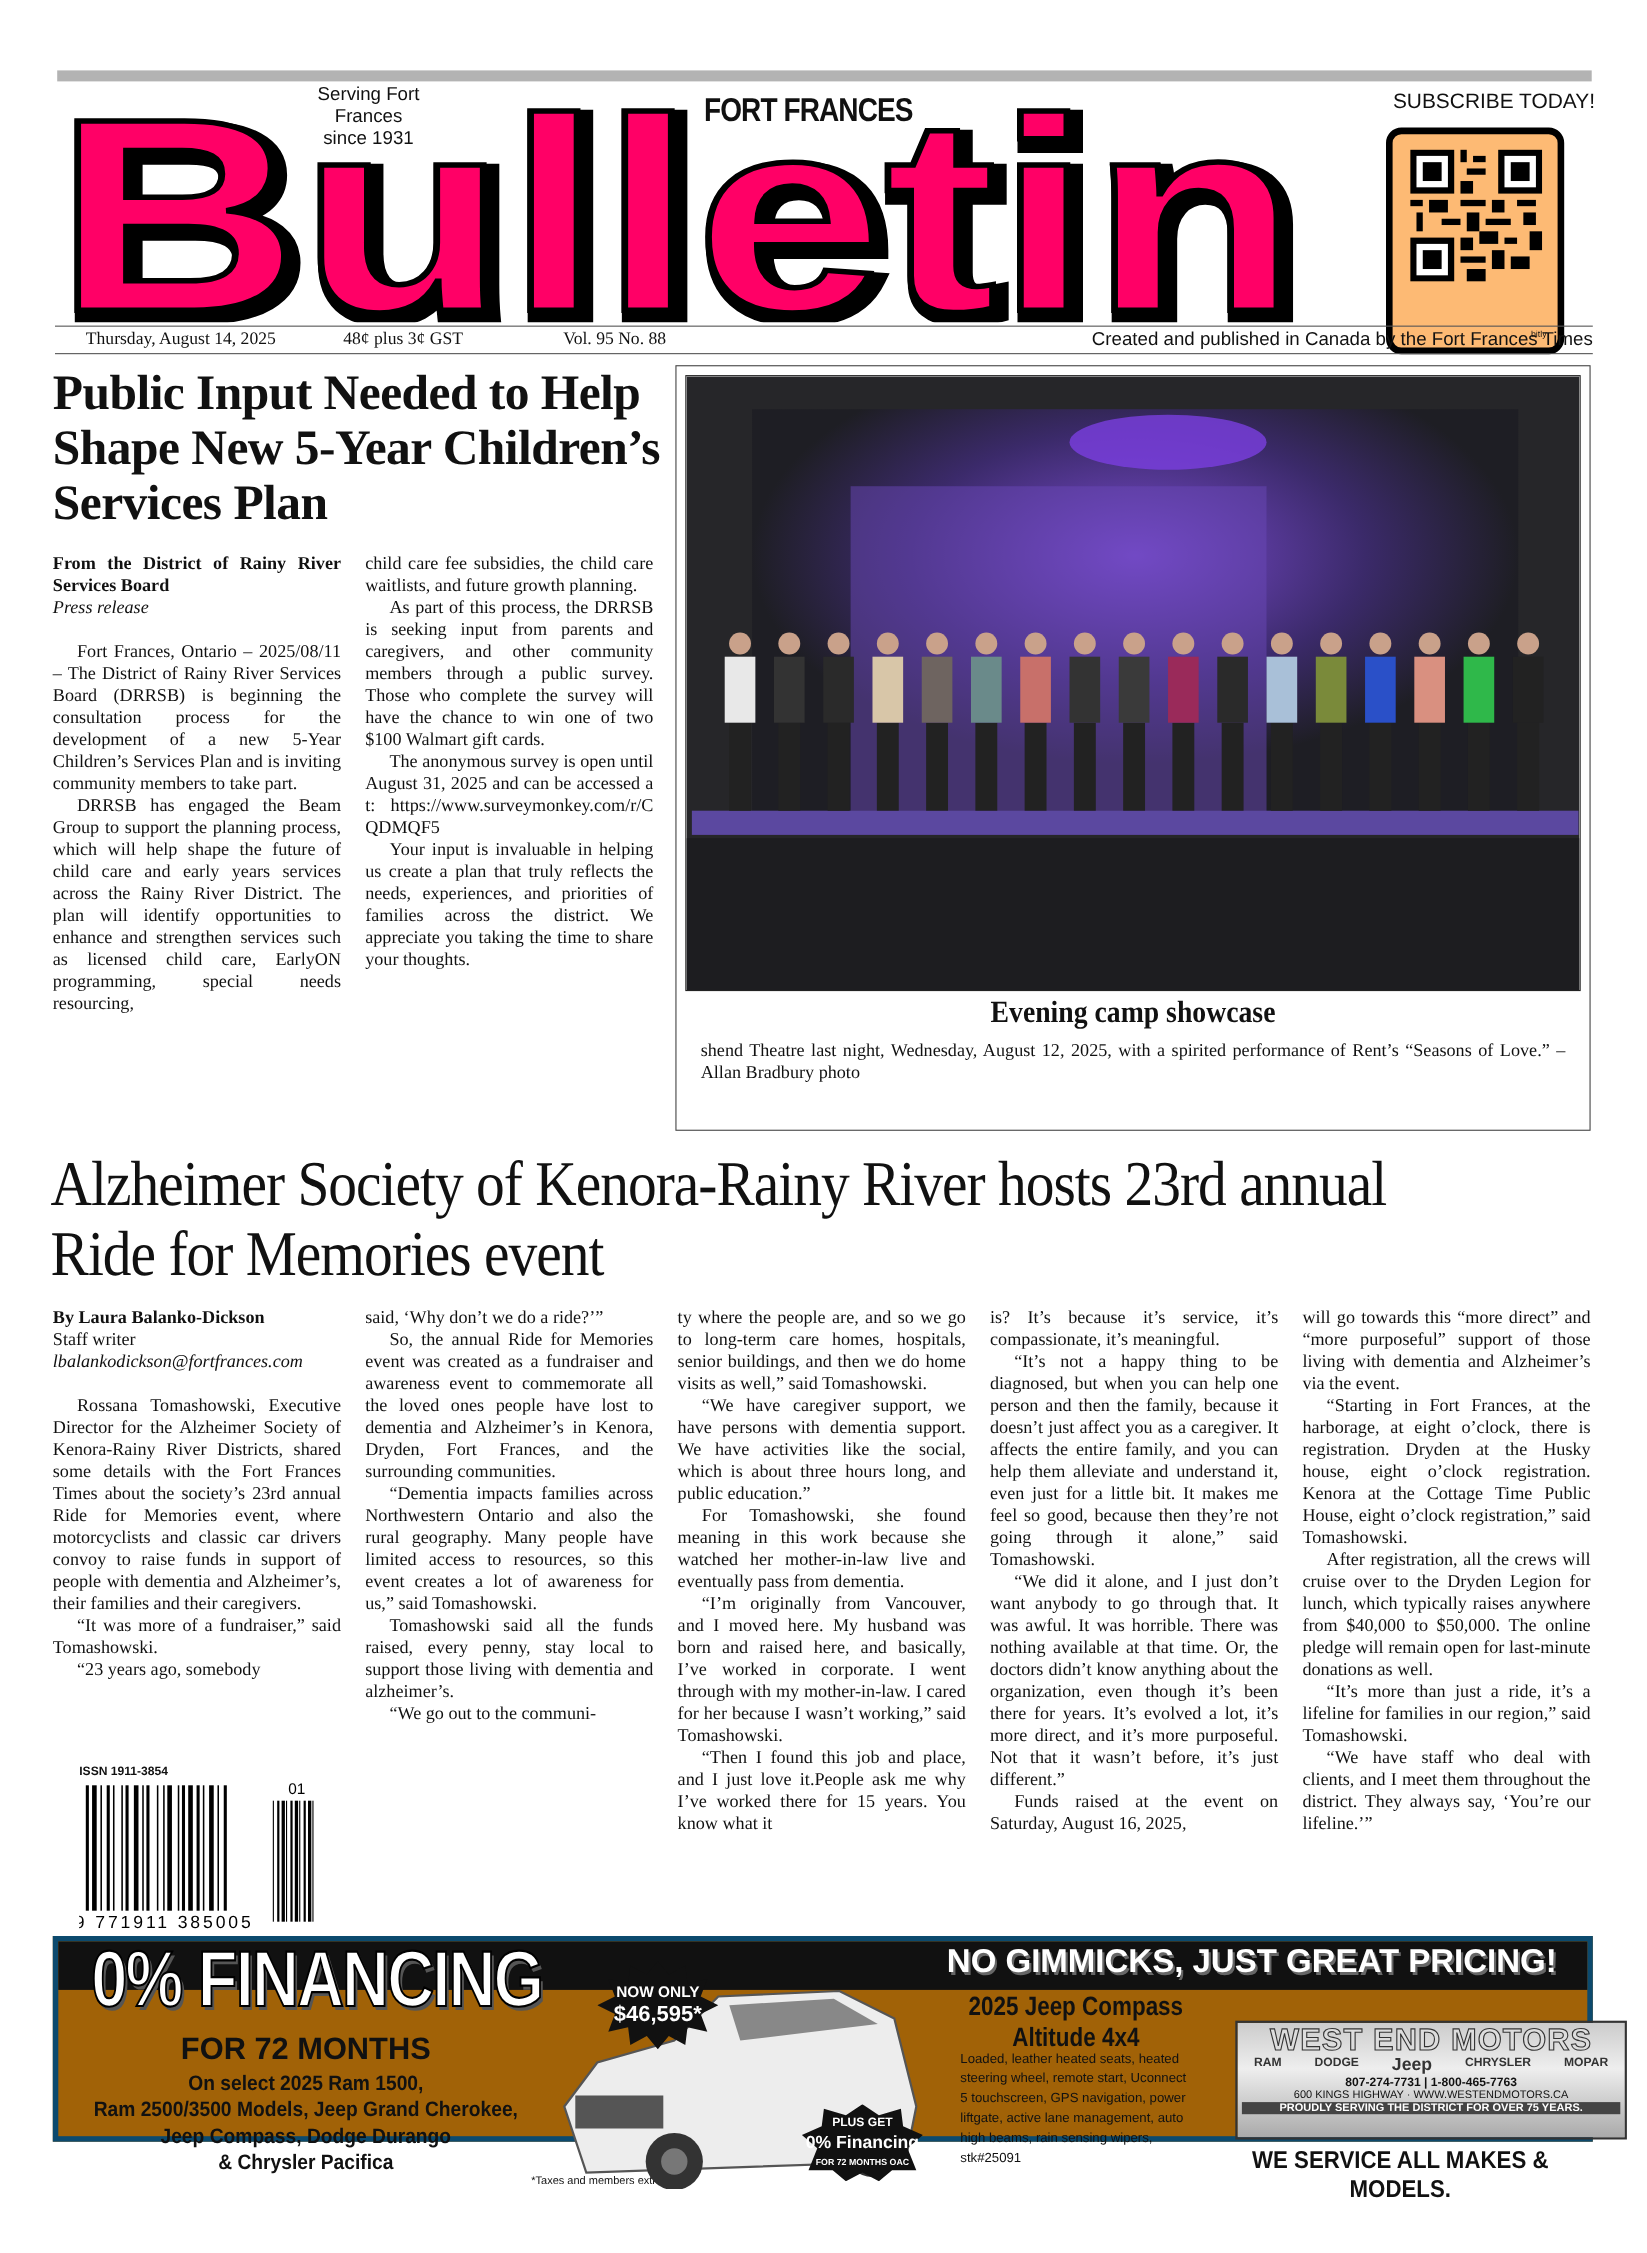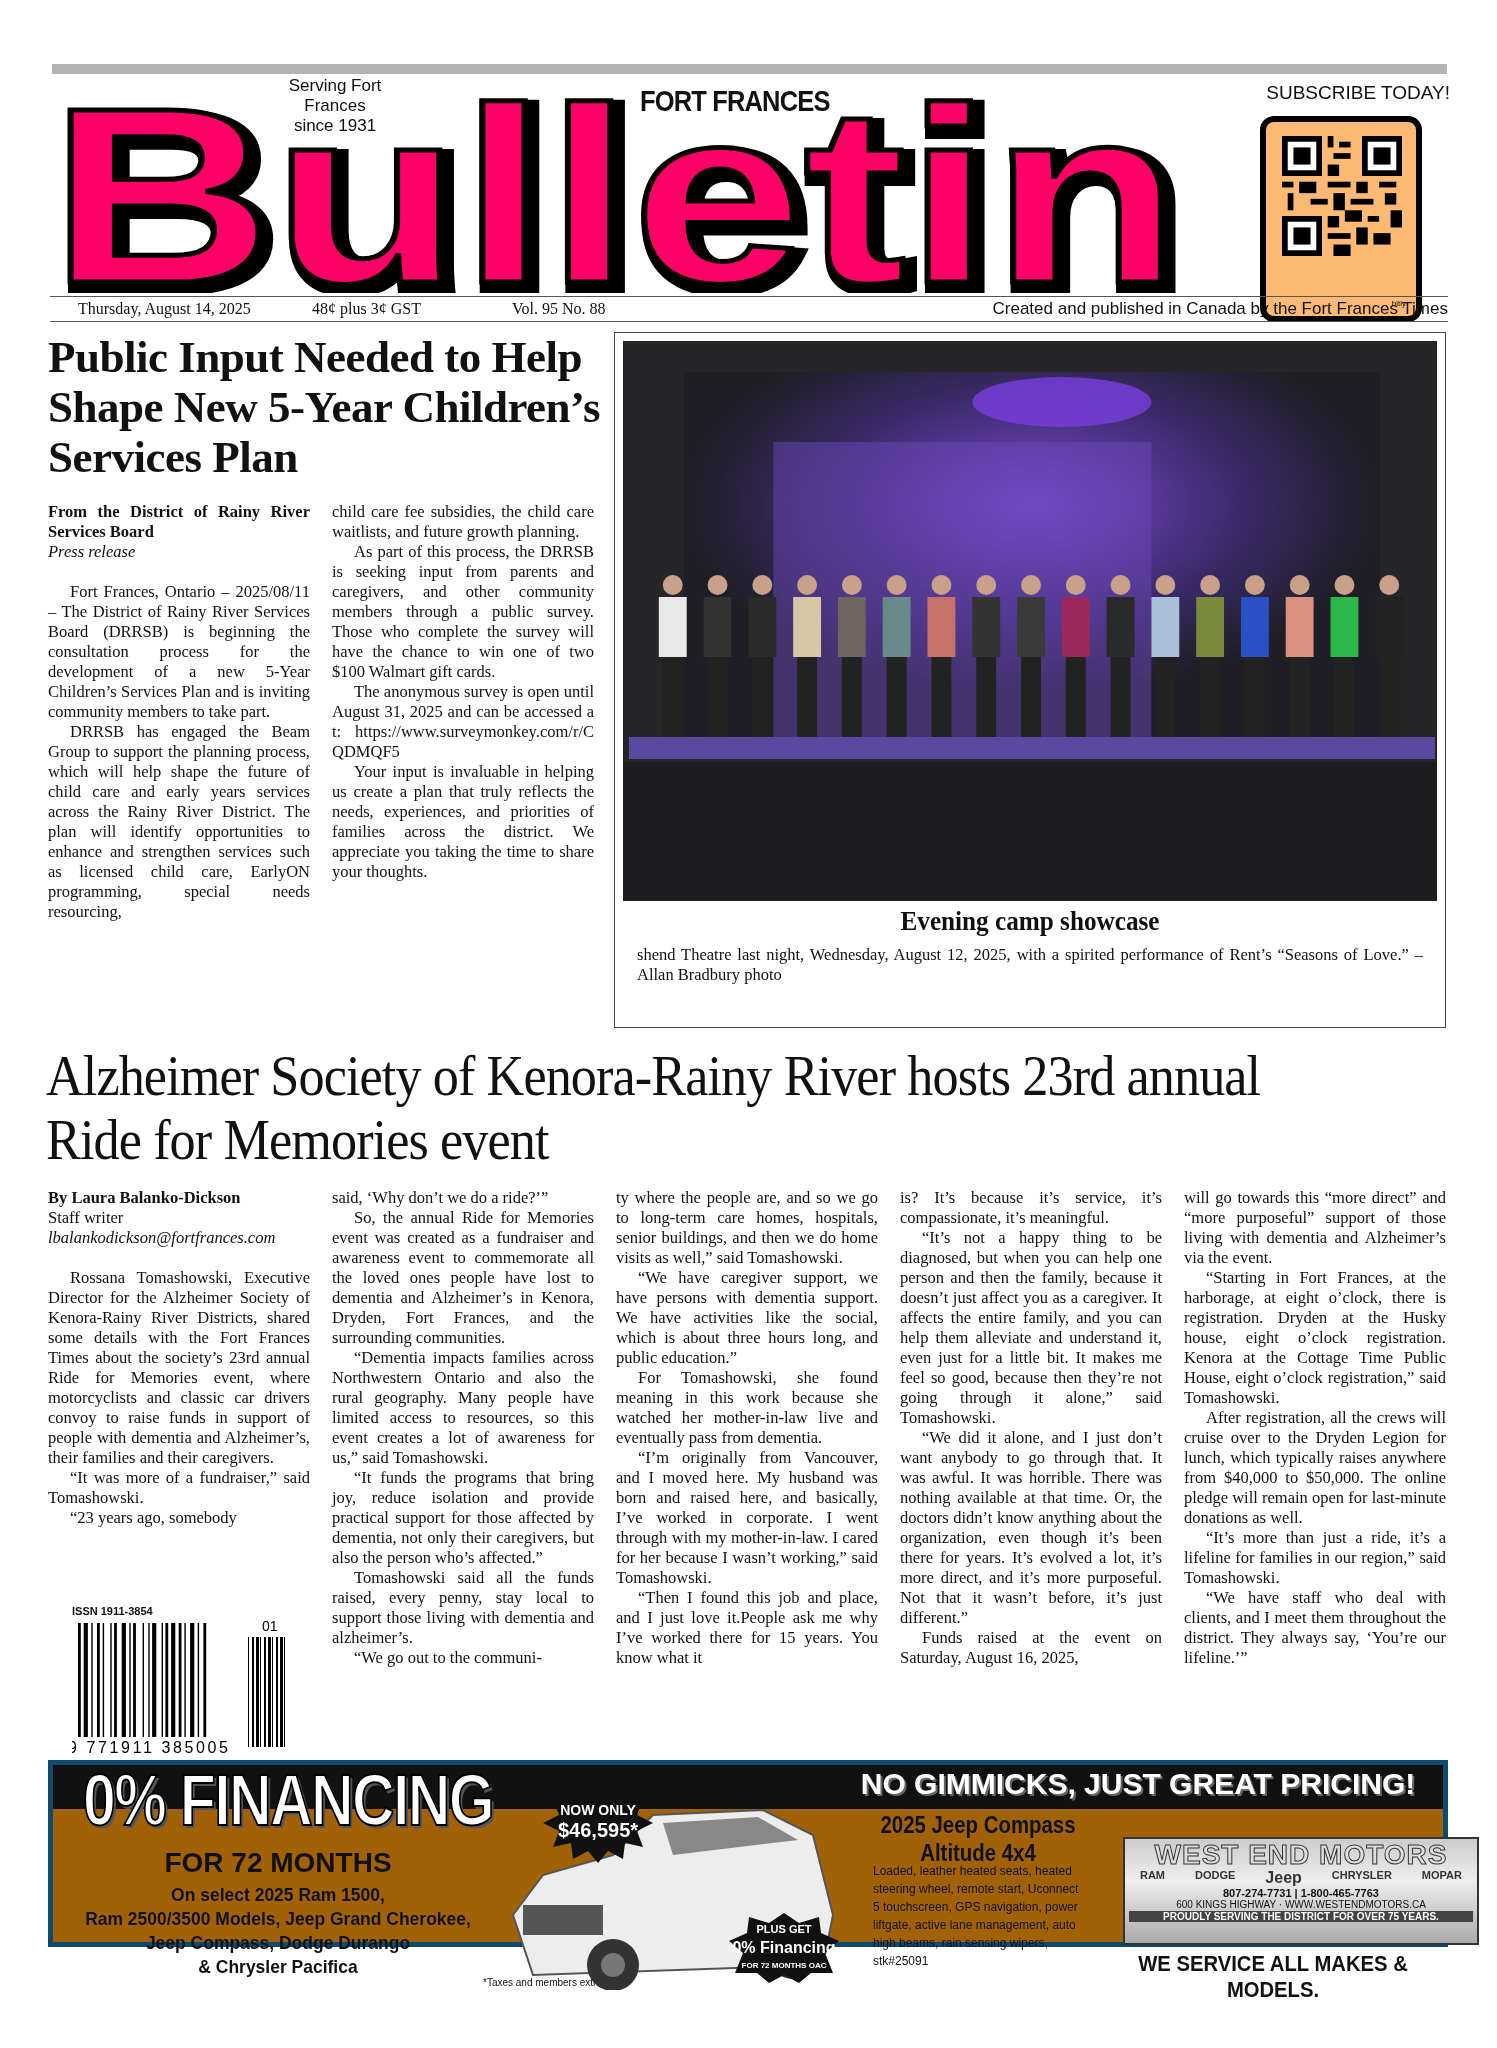--- a/index.html
+++ b/index.html
@@ -221,21 +221,20 @@
   <p class="noind" style="font-style:italic">lbalankodickson@fortfrances.com</p>
   <p class="noind" style="height:20px"></p>
   <p>Rossana Tomashowski, Executive Director for the Alzheimer Society of Kenora-Rainy River Districts, shared some details with the Fort Frances Times about the society’s 23rd annual Ride for Memories event, where motorcyclists and classic car drivers convoy to raise funds in support of people with dementia and Alzheimer’s, their families and their caregivers.</p>
   <p>“It was more of a fundraiser,” said Tomashowski.</p>
   <p>“23 years ago, somebody</p>
 </div>
 <div class="abs bc" style="left:332px">
   <p class="noind">said, ‘Why don’t we do a ride?’”</p>
   <p>So, the annual Ride for Memories event was created as a fundraiser and awareness event to commemorate all the loved ones people have lost to dementia and Alzheimer’s in Kenora, Dryden, Fort Frances, and the surrounding communities.</p>
   <p>“Dementia impacts families across Northwestern Ontario and also the rural geography. Many people have limited access to resources, so this event creates a lot of awareness for us,” said Tomashowski.</p>
-  <p>“It funds the programs that bring joy, reduce isolation and provide practical support for those affected by dementia, not only their caregivers, but also the person who’s affected.”</p>
   <p>Tomashowski said all the funds raised, every penny, stay local to support those living with dementia and alzheimer’s.</p>
   <p>“We go out to the communi-</p>
 </div>
 <div class="abs bc" style="left:616px">
   <p class="noind">ty where the people are, and so we go to long-term care homes, hospitals, senior buildings, and then we do home visits as well,” said Tomashowski.</p>
   <p>“We have caregiver support, we have persons with dementia support. We have activities like the social, which is about three hours long, and public education.”</p>
   <p>For Tomashowski, she found meaning in this work because she watched her mother-in-law live and eventually pass from dementia.</p>
   <p>“I’m originally from Vancouver, and I moved here. My husband was born and raised here, and basically, I’ve worked in corporate. I went through with my mother-in-law. I cared for her because I wasn’t working,” said Tomashowski.</p>
   <p>“Then I found this job and place, and I just love it.People ask me why I’ve worked there for 15 years. You know what it</p>
 </div>

